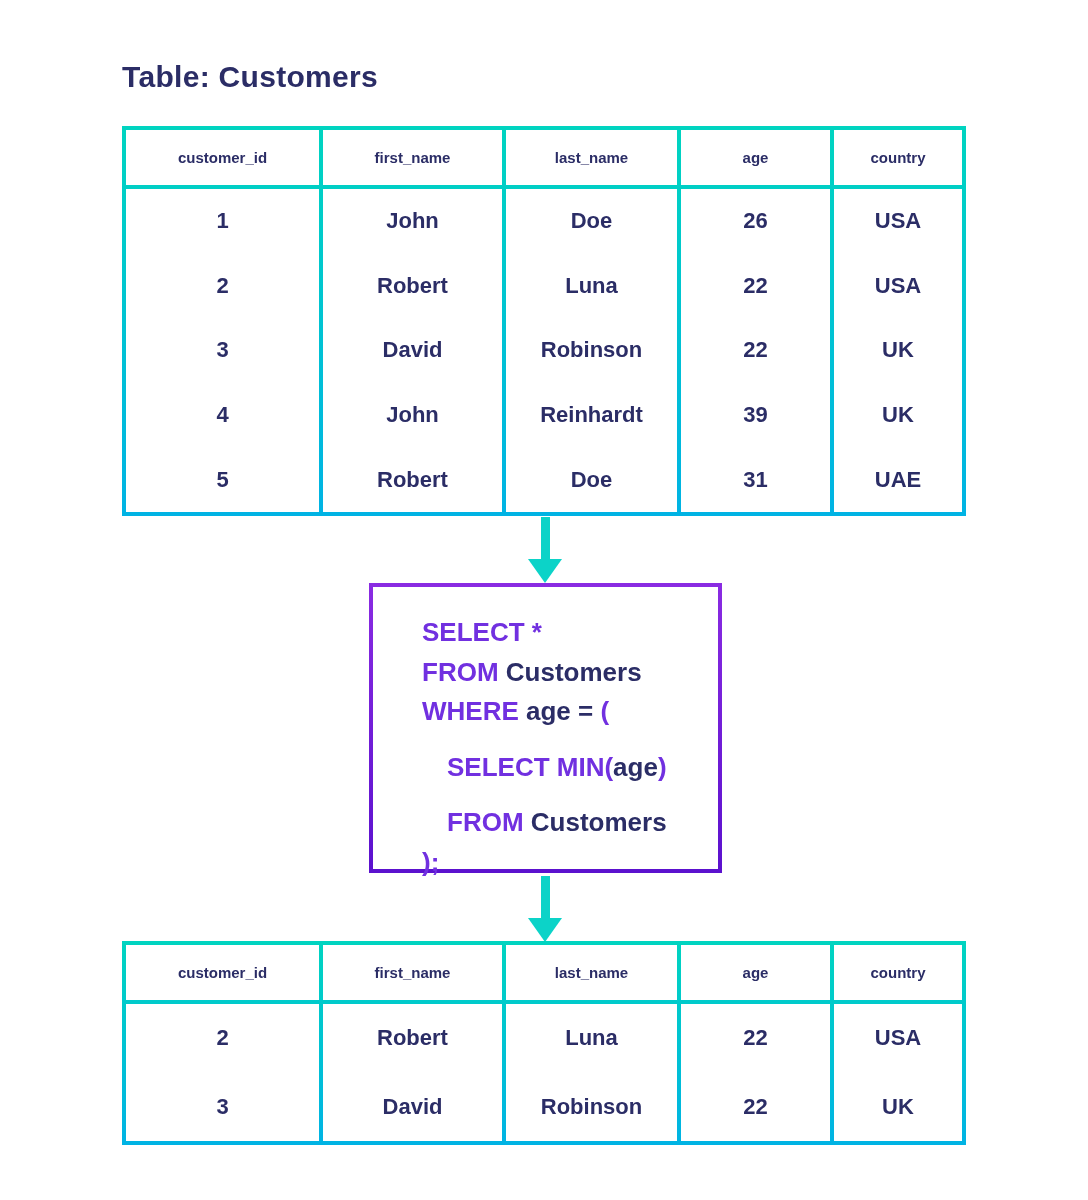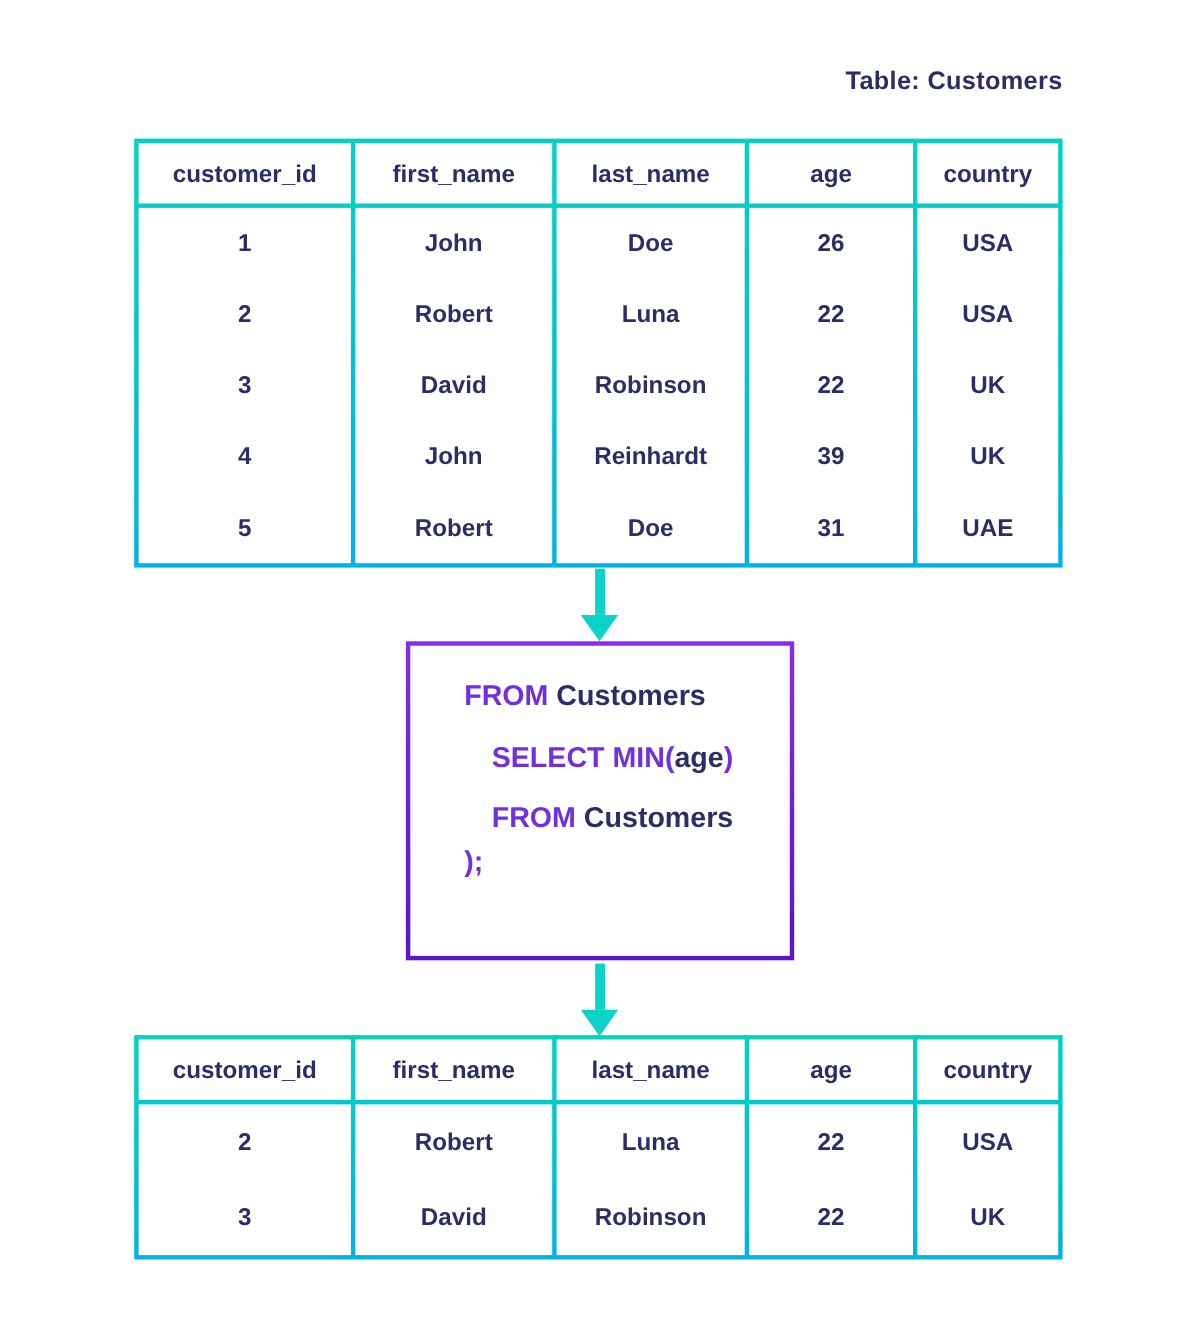--- a/index.html
+++ b/index.html
@@ -11,34 +11,34 @@
     --keyword-purple:#7130E0;
     --navy:#2B2D66;
   }
   *{margin:0;box-sizing:border-box;}
   body{background:#ffffff;}
   .canvas{
     position:relative;width:1088px;height:1200px;background:#ffffff;
     overflow:hidden;font-family:"Liberation Sans",sans-serif;font-weight:bold;
   }
   .title{
-    position:absolute;left:122px;width:844px;top:60px;text-align:right;
-    font-size:23px;color:var(--navy);letter-spacing:.3px;
+    position:absolute;left:122px;width:844px;top:60px;text-align:left;
+    font-size:30px;color:var(--navy);letter-spacing:.3px;
   }
   .tbl{
     position:absolute;left:122px;width:844px;
     display:grid;grid-template-columns:193fr 179fr 171fr 149fr 128fr;
     gap:4px;padding:4px;
     background:linear-gradient(180deg,var(--teal-top) 0%,var(--blue-bottom) 100%);
   }
   .tbl1{top:126px;grid-template-rows:55px 323px;}
   .tbl2{top:941px;grid-template-rows:55px 137px;}
   .th{
     background:#fff;display:flex;align-items:center;justify-content:center;
-    font-size:22px;color:var(--navy);
+    font-size:15px;color:var(--navy);
   }
   .tcol{
     background:#fff;display:flex;flex-direction:column;
     justify-content:space-around;align-items:center;
   }
   .tval{font-size:22px;color:var(--navy);}
   .arrow{
     position:absolute;width:34px;height:66px;
     display:flex;flex-direction:column;align-items:center;
   }
@@ -113,21 +113,23 @@
       </div>
     </div>
 
   <div class="arrow arrow1">
     <div class="shaft"></div>
     <div class="head"></div>
   </div>
 
   <div class="sqlbox">
     <div class="sql-inner">
+        <div class="sql-line"><span class="kw">SELECT *</span></div>
         <div class="sql-line"><span class="kw">FROM</span><span class="id"> Customers</span></div>
+        <div class="sql-line"><span class="kw">WHERE</span><span class="id"> age = </span><span class="kw">(</span></div>
         <div class="sql-line indent"><span class="kw">SELECT MIN(</span><span class="id">age</span><span class="kw">)</span></div>
         <div class="sql-line indent"><span class="kw">FROM</span><span class="id"> Customers</span></div>
         <div class="sql-line"><span class="kw">);</span></div>
       </div>
   </div>
 
   <div class="arrow arrow2">
     <div class="shaft"></div>
     <div class="head"></div>
   </div>

